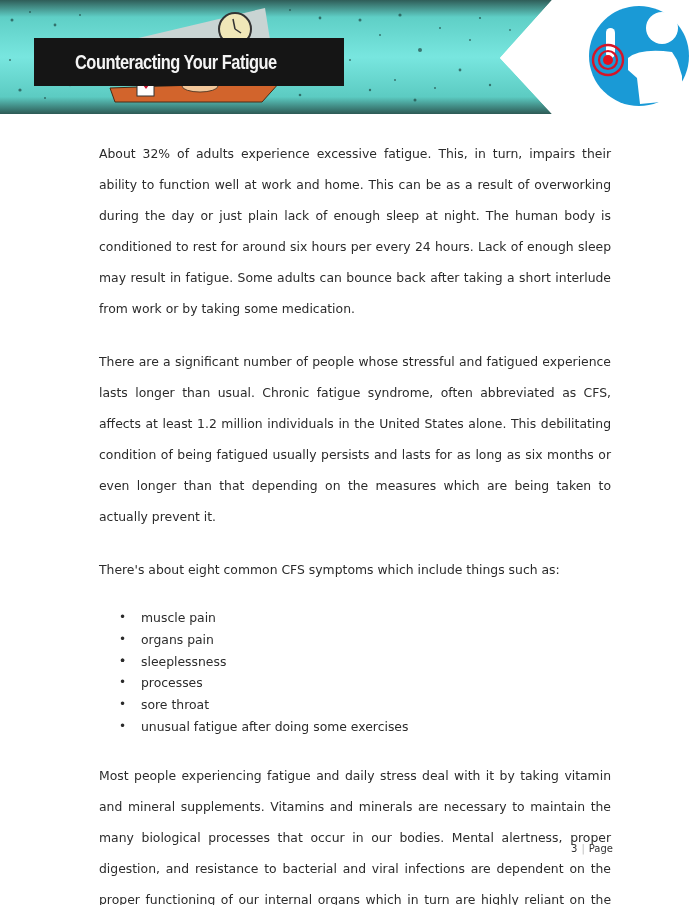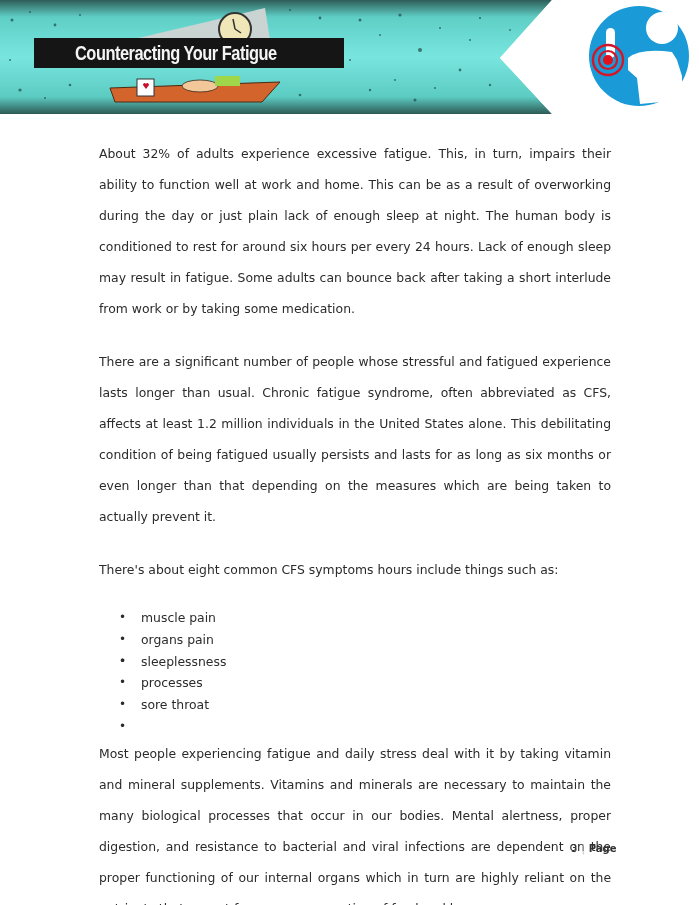--- a/index.html
+++ b/index.html
@@ -2,37 +2,37 @@
 <html><head>
 <meta charset="utf-8">
 <style>
   html, body { margin: 0; padding: 0; background: #ffffff; }
   body { width: 699px; height: 905px; position: relative; overflow: hidden;
          font-family: "DejaVu Sans", sans-serif; color: #2b2b2b; }
 
   .banner { position: absolute; left: 0; top: 0; width: 699px; height: 114px; }
   .banner svg { display: block; }
 
-  .title-box { position: absolute; left: 34px; top: 38px; width: 310px; height: 30px;
+  .title-box { position: absolute; left: 34px; top: 38px; width: 310px; height: 48px;
                background: #151515; display: flex; align-items: center; }
   .title-text { color: #f4f4f4; font-family: "Liberation Sans", sans-serif; font-weight: bold;
                 font-size: 20px; letter-spacing: -0.6px; padding-left: 50px; transform: scaleX(0.82);
                 transform-origin: left center; white-space: nowrap; }
 
   .content { position: absolute; left: 99px; top: 138px; width: 512px; }
   .para { margin: 0 0 22px 0; font-size: 12.4px; line-height: 31px; text-align: justify;
           text-align-last: left; }
   .bullets { list-style: none; margin: 0 0 22px 0; padding: 0; }
   .bullet-item { font-size: 12.4px; line-height: 21.8px; position: relative; padding-left: 42px; }
   .bullet-dot { position: absolute; left: 20px; top: 0; font-size: 12px; }
 
   .footer { position: absolute; left: 571px; top: 843px; font-size: 10px; color: #333;
             white-space: nowrap; }
   .footer .sep { color: #bbb; margin: 0 4px; }
-  .footer .page-word { font-weight: bold; }
+  .footer .page-word { font-weight: normal; }
 </style>
 </head>
 <body>
 
 <div class="banner">
   <svg width="699" height="114" viewBox="0 0 699 114">
     <defs>
       <linearGradient id="tealGrad" x1="0" y1="0" x2="0" y2="1">
         <stop offset="0" stop-color="#2f5d58"></stop>
         <stop offset="0.15" stop-color="#5fcfc6"></stop>
@@ -101,30 +101,30 @@
   </svg>
 
   <div class="title-box">
     <span class="title-text">Counteracting Your Fatigue</span>
   </div>
 </div>
 
 <div class="content">
   <p class="para">About 32% of adults experience excessive fatigue.  This, in turn, impairs their ability to function well at work and home.  This can be as a result of overworking during the day or just plain lack of enough sleep at night.  The human body is conditioned to rest for around six hours per every 24 hours.  Lack of enough sleep may result in fatigue.  Some adults can bounce back after taking a short interlude from work or by taking some medication.</p>
   <p class="para">There are a significant number of people whose stressful and fatigued experience lasts longer than usual.  Chronic fatigue syndrome, often abbreviated as CFS, affects at least 1.2 million individuals in the United States alone.  This debilitating condition of being fatigued usually persists and lasts for as long as six months or even longer than that depending on the measures which are being taken to actually prevent it.</p>
-  <p class="para">There's about eight common CFS symptoms hours include things such as:</p>
+  <p class="para">There's about eight common CFS symptoms which include things such as:</p>
 
   <ul class="bullets">
     <li class="bullet-item"><span class="bullet-dot">•</span><span>muscle pain</span></li>
     <li class="bullet-item"><span class="bullet-dot">•</span><span>organs pain</span></li>
     <li class="bullet-item"><span class="bullet-dot">•</span></li>
     <li class="bullet-item"><span class="bullet-dot">•</span><span>sleeplessness</span></li>
     <li class="bullet-item"><span class="bullet-dot">•</span><span>processes</span></li>
     <li class="bullet-item"><span class="bullet-dot">•</span><span>sore throat</span></li>
-    <li class="bullet-item"><span class="bullet-dot">•</span></li>
+    <li class="bullet-item"><span class="bullet-dot">•</span><span>unusual fatigue after doing some exercises</span></li>
   </ul>
 
   <p class="para">Most people experiencing fatigue and daily stress deal with it by taking vitamin and mineral supplements.  Vitamins and minerals are necessary to maintain the many biological processes that occur in our bodies.  Mental alertness, proper digestion, and resistance to bacterial and viral infections are dependent on the proper functioning of our internal organs which in turn are highly reliant on the nutrients that we get from our consumption of food and beverages.</p>
 </div>
 
 <div class="footer">
   <span>3</span><span class="sep">|</span><span class="page-word">Page</span>
 </div>
 
 </body></html>

